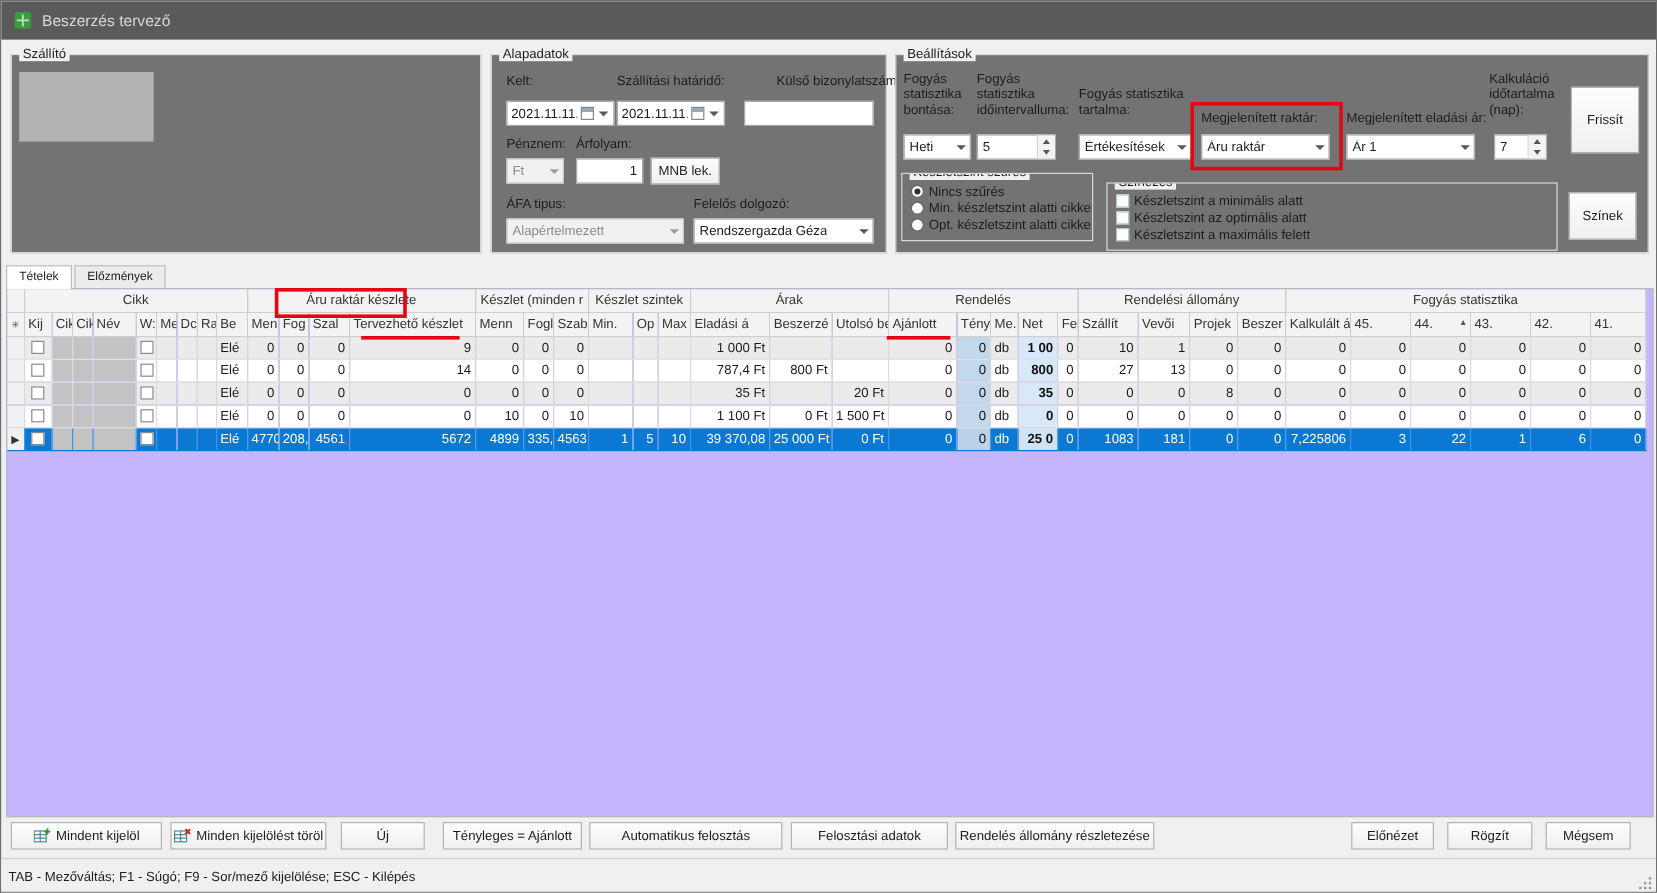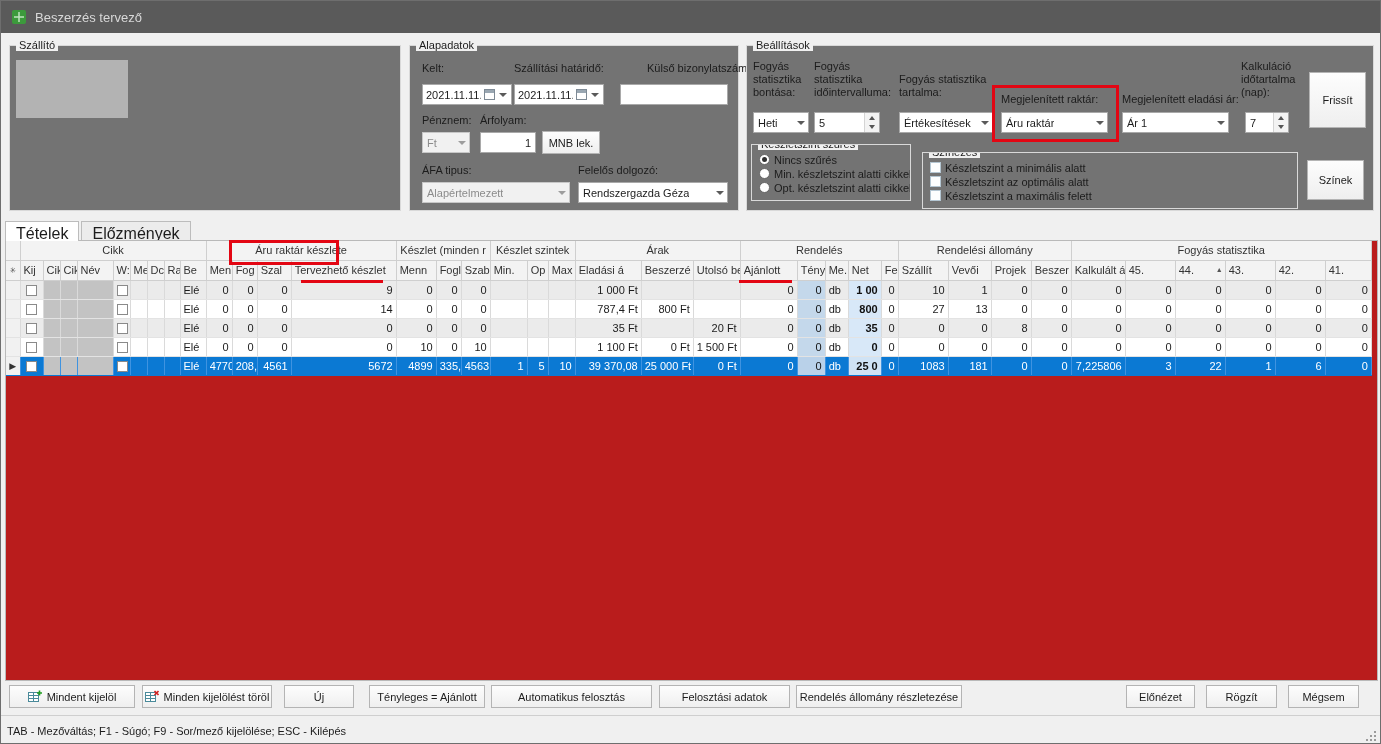--- a/index.html
+++ b/index.html
@@ -44,25 +44,25 @@
 
   .opt { position:absolute; left:7px; display:flex; align-items:center; gap:4px; height:13px; white-space:nowrap; }
   .radio { width:11px; height:11px; border:1px solid #666; border-radius:50%; background:#fff; position:relative; flex:none; }
   .radio.on::after { content:''; position:absolute; left:2px; top:2px; right:2px; bottom:2px; border-radius:50%; background:#2f2f2f; }
   .chk { width:11px; height:11px; border:1px solid #b4c6d2; background:#fdfefe; flex:none; }
 
   .redact-block { position:absolute; background:#b3b3b3; }
 
   
   .tabs { position:absolute; left:4px; top:220px; height:20px; display:flex; gap:2px; }
-  .tab { height:19px; padding:3px 10px 0 10px; border:1px solid #bcbcbc; border-bottom:none; background:#ececec; font-size:16px; }
+  .tab { height:19px; padding:3px 10px 0 10px; border:1px solid #bcbcbc; border-bottom:none; background:#ececec; font-size:10px; }
   .tab.active { background:#fff; height:20px; position:relative; z-index:3; }
 
   
-  .grid-panel { position:absolute; left:4px; top:239px; width:1373px; height:441px; background:#b91c1c; border:1px solid #b9b9b9; overflow:hidden; }
+  .grid-panel { position:absolute; left:4px; top:239px; width:1373px; height:441px; background:#c4b5fd; border:1px solid #b9b9b9; overflow:hidden; }
   table.grid { border-collapse:collapse; table-layout:fixed; width:1365px; font-size:11px; }
   .grid th, .grid td { overflow:hidden; white-space:nowrap; padding:0 3px; }
   .grid th { background:#f3f3f3; border-right:1px solid #cfcfcf; border-bottom:1px solid #cfcfcf; font-weight:normal; color:#333; }
   .gth { height:19px; text-align:center; }
   .cth { height:20px; text-align:left; position:relative; }
   .cth.indh { font-size:8px; text-align:center; color:#555; }
   .sortmark { position:absolute; right:2px; top:5px; font-size:7px; color:#555; }
   .grid td { height:19px; border-right:1px solid #dadada; border-bottom:1px solid #e3e3e3; background:#fff; }
   tr.shade td { background:#ebebeb; }
   tr.sel td { background:#0b79d3; color:#fff; border-right-color:#3f93e0; border-bottom-color:#0b79d3; }

